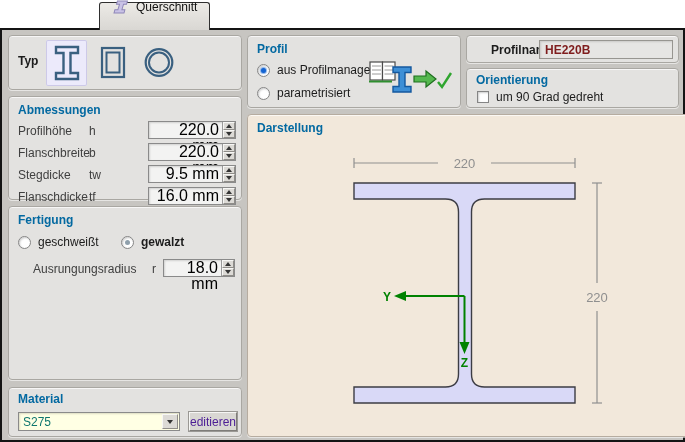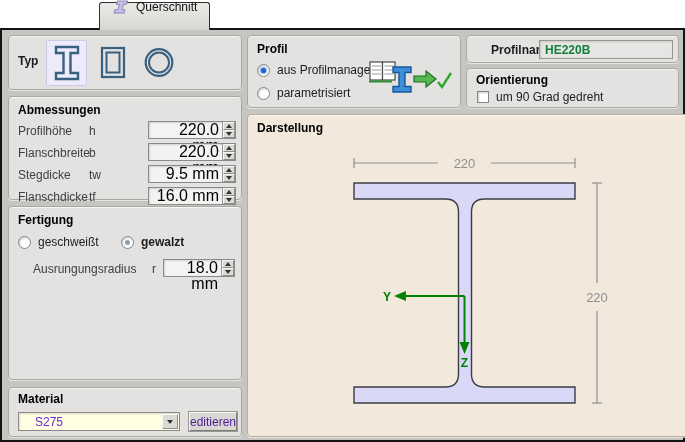--- a/index.html
+++ b/index.html
@@ -13,21 +13,21 @@
     background:linear-gradient(#ECEAE6,#D9D7D3);
     border:1px solid #2f2f2f; border-bottom:none; border-radius:3px 3px 0 0; }
   .tab-label { font-size:12px; color:#111; }
 
   
   .dialog { position:absolute; left:0; top:28px; width:685px; height:414px;
     background:#C7C5C1; border:2px solid #141414; z-index:1; }
 
   .group { position:absolute; background:#E3E2E0; border:1px solid #A9A7A2;
     border-radius:4px; box-shadow:0 1px 0 rgba(255,255,255,.55), inset 0 1px 0 rgba(255,255,255,.7); }
-  .gtitle { position:absolute; left:9px; top:6px; font-weight:bold; font-size:12px; color:#000000; }
+  .gtitle { position:absolute; left:9px; top:6px; font-weight:bold; font-size:12px; color:#0369a1; }
 
   
   .g-typ { left:6px; top:5px; width:234px; height:55px; }
   .g-abm { left:6px; top:66px; width:234px; height:104px;padding-left:36px; }
   .g-fert { left:6px; top:176px; width:234px; height:174px; }
   .g-mat { left:6px; top:357px; width:234px; height:50px; }
   
   .g-profil { left:245px; top:5px; width:214px; height:73px; }
   .g-pname { left:464px; top:5px; width:213px; height:28px; }
   .g-orient { left:464px; top:38px; width:213px; height:40px; }
@@ -60,34 +60,34 @@
   .dot.gray { background:#8fa0ac; }
   .checkbox { width:12px; height:12px; background:#fff; border:1px solid #858585;
     box-shadow:inset 1px 1px 2px rgba(0,0,0,.2); flex:0 0 auto; }
   .opt { display:flex; align-items:center; gap:7px; cursor:pointer; }
   .bold { font-weight:bold; }
 
   
   .combo { position:absolute; left:9px; top:24px; width:162px; height:19px; background:#FFFFE4;
     border:1px solid #8a8a8a; box-shadow:inset 1px 1px 2px rgba(0,0,0,.14);
     display:flex; align-items:center; cursor:pointer; }
-  .combo .cval { flex:1; padding-left:16px; color:#6d28d9; }
+  .combo .cval { flex:1; padding-left:4px; color:#0f766e; }
   .combo .carr { width:16px; height:15px; margin-right:1px; background:#DCDAD6;
     border:1px solid #f7f7f5; border-right-color:#8f8d89; border-bottom-color:#8f8d89;
     display:flex; align-items:center; justify-content:center; }
   .btn { position:absolute; background:#D9D7D3; border:1px solid #f6f6f4;
     border-right-color:#7f7d79; border-bottom-color:#7f7d79;
     box-shadow:0 0 0 1px #9a9894; display:flex; align-items:center; justify-content:center;
     color:#4c1d95; cursor:pointer; }
 
   
   .pn-label { position:absolute; left:24px; top:7px; font-weight:bold; }
   .pn-field { position:absolute; left:72px; top:4px; width:134px; height:19px; background:#E6E5E3;
     border:1px solid #979590; box-shadow:inset 1px 1px 2px rgba(0,0,0,.12);
-    display:flex; align-items:center; padding-left:5px; color:#15803d; font-weight:bold; }
+    display:flex; align-items:center; padding-left:5px; color:#7f1d1d; font-weight:bold; }
 
   svg text { font-family:"Liberation Sans", sans-serif; }
   .dimtext { font-size:13px; fill:#8f8f8f; }
   .axistext { font-size:12px; font-weight:bold; fill:#008200; }
 </style>
 </head>
 <body>
 
 <div class="screen">
 

